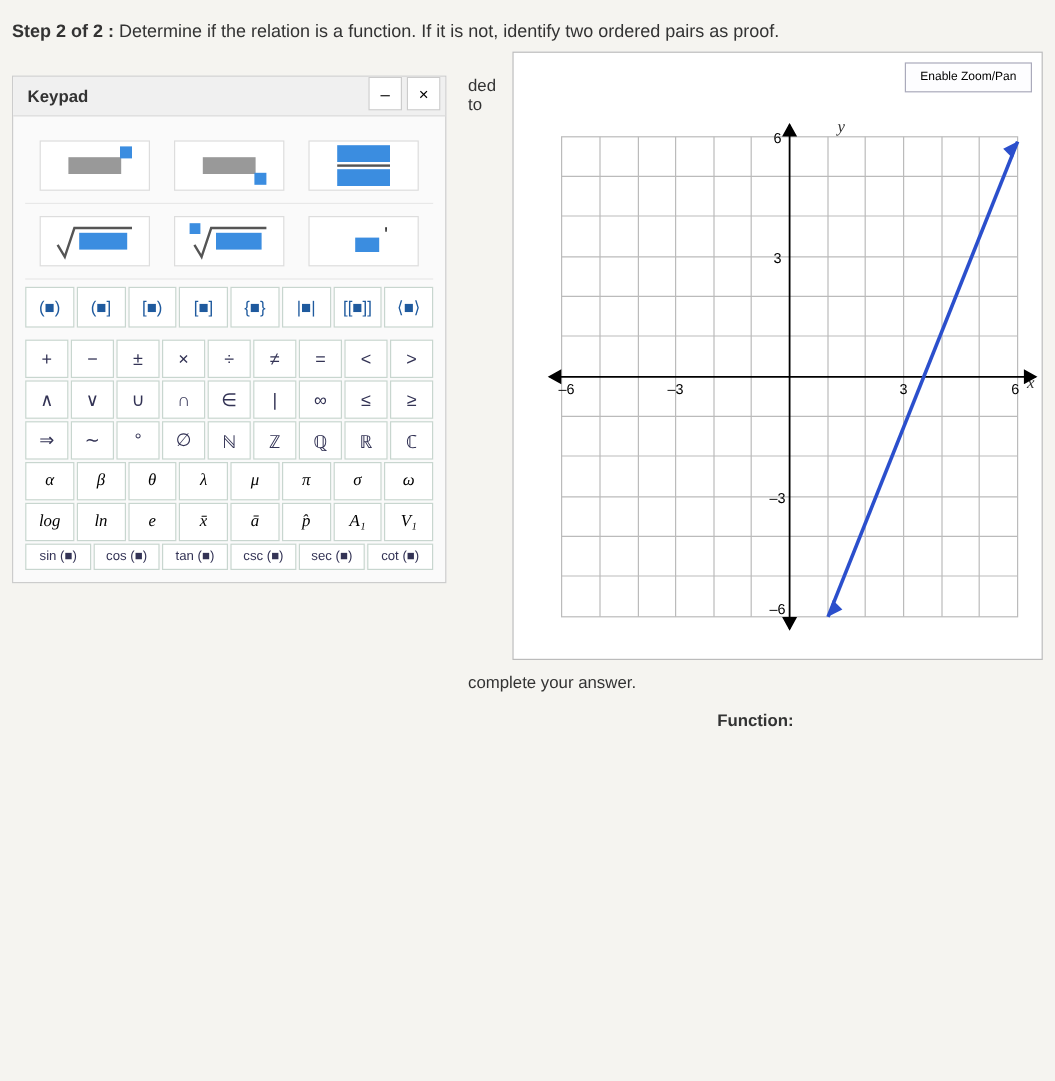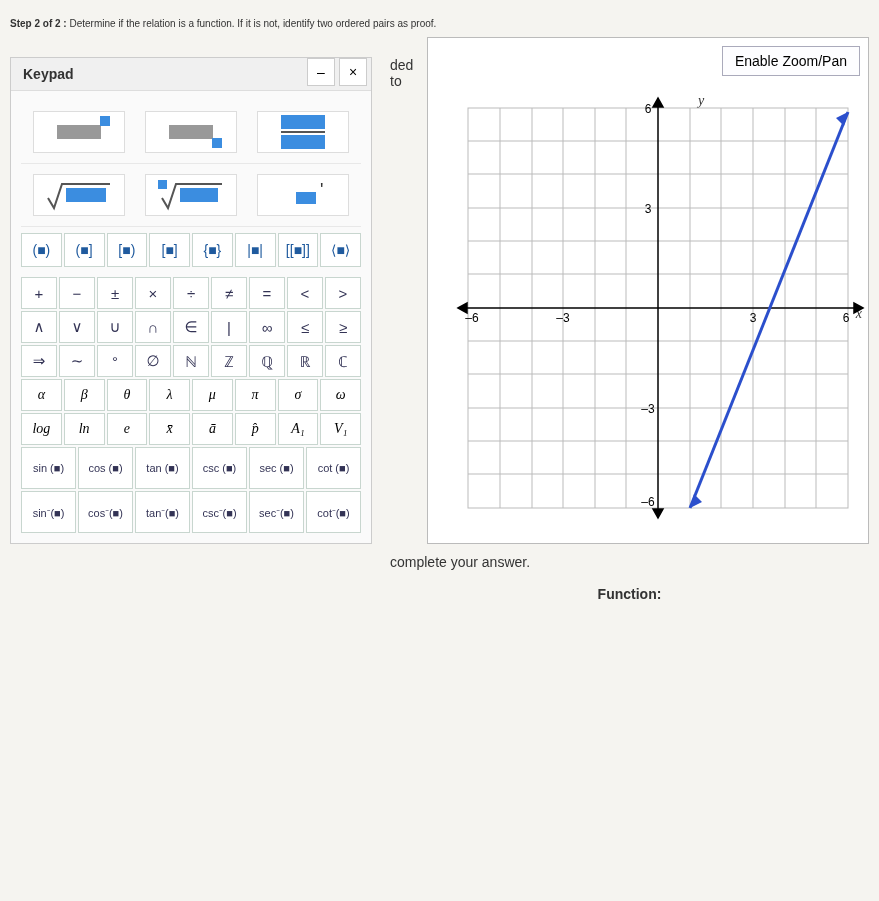--- a/index.html
+++ b/index.html
@@ -1,19 +1,19 @@
 <!DOCTYPE html>
 <html><head>
 <meta charset="utf-8">
 <style>
 body{margin:0;font-family:Arial,sans-serif;font-size:14px;color:#333;background:#f5f4f0;padding:10px;width:879px;box-sizing:border-box}
-.step-header{padding:8px 0;font-size:10px}
+.step-header{padding:8px 0;font-size:15px}
 .step-header b{font-weight:700}
 .graph-panel{float:right;width:440px;height:505px;border:1px solid #bbb;background:#fff;position:relative;margin-bottom:10px}
-.zoom-btn{position:absolute;top:8px;right:8px;border:1px solid #aab;background:#fdfdff;padding:6px 12px;font-size:14px}
+.zoom-btn{position:absolute;top:8px;right:8px;border:1px solid #aab;background:#fdfdff;padding:6px 12px;font-size:10px}
 .keypad{clear:left;float:left;width:360px;border:1px solid #ccc;background:#fafafa;margin-top:20px}
 .kp-hdr{display:flex;border-bottom:1px solid #ddd;background:#f0f0f0}
 .kp-title{padding:8px 12px;font-weight:700;flex:1}
 .kp-hdr button{width:28px;height:28px;border:1px solid #ccc;background:#fff;cursor:pointer;font-size:14px;margin-right:4px}
 .kp-body{padding:10px}
 .tpl-row{display:flex;gap:20px;justify-content:center;padding:10px 0;border-bottom:1px solid #e8e8e8}
 .tpl-box{width:90px;height:40px;border:1px solid #ddd;background:#fff;display:flex;align-items:center;justify-content:center;position:relative;cursor:pointer}
 .graybar{width:44px;height:14px;background:#999}
 .bluebar{width:44px;height:14px;background:#3b8de0}
 .sup-blue{position:absolute;top:4px;right:14px;width:10px;height:10px;background:#3b8de0}
@@ -21,21 +21,21 @@
 .frac-box{flex-direction:column;gap:2px}
 .frac-line{width:44px;height:2px;background:#555}
 .rad-svg{width:70px;height:34px}
 .brk-row{display:flex;gap:2px;justify-content:center;flex-wrap:wrap;padding:6px 0}
 .brk-btn{flex:1 1 11%;height:34px;border:1px solid #c8d6cf;background:#fff;font-size:14px;cursor:pointer;display:flex;align-items:center;justify-content:center;color:#1f5a9e}
 .sym-grid{display:grid;grid-template-columns:repeat(9,1fr);gap:2px;margin-top:4px}
 .sym-grid button{height:32px;border:1px solid #c8d6cf;background:#fff;font-size:15px;cursor:pointer;color:#335}
 .wide-grid{display:grid;grid-template-columns:repeat(8,1fr);gap:2px;margin-top:2px}
 .wide-grid button{height:32px;border:1px solid #c8d6cf;background:#fff;font-size:14px;cursor:pointer;font-style:italic;font-family:Georgia,serif}
 .trig-row{display:grid;grid-template-columns:repeat(6,1fr);gap:2px;margin-top:2px}
-.trig-row button{height:42px;border:1px solid #c8d6cf;background:#fff;font-size:11px;cursor:pointer;color:#335}
+.trig-row button{height:22px;border:1px solid #c8d6cf;background:#fff;font-size:11px;cursor:pointer;color:#335}
 .right-col{margin-left:380px;margin-top:20px}
 .func-label{font-weight:700;text-align:center;margin:16px 0 14px}
 .radio-row{text-align:center}
 .radio-row label{margin:0 10px;font-size:14px}
 .grid-svg{position:absolute;top:50px;left:20px}
 .axis-lbl{position:absolute;font-style:italic;font-size:14px;font-family:Georgia,serif}
 </style>
 </head>
 <body>
 
@@ -199,27 +199,19 @@
       <button>V₁</button>
     </div>
     <div class="trig-row">
       <button>sin (■)</button>
       <button>cos (■)</button>
       <button>tan (■)</button>
       <button>csc (■)</button>
       <button>sec (■)</button>
       <button>cot (■)</button>
     </div>
-    <div class="trig-row">
-      <button>sin⁻(■)</button>
-      <button>cos⁻(■)</button>
-      <button>tan⁻(■)</button>
-      <button>csc⁻(■)</button>
-      <button>sec⁻(■)</button>
-      <button>cot⁻(■)</button>
-    </div>
   </div>
 </div>
 
 <div class="right-col">
   <div>ded to complete your answer.</div>
   <div class="func-label">Function:</div>
 </div>
 
 </body></html>

